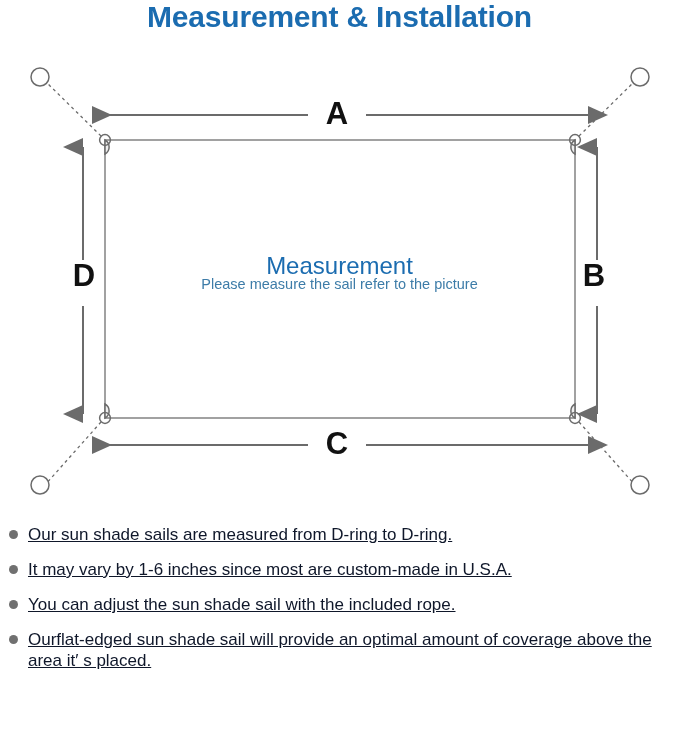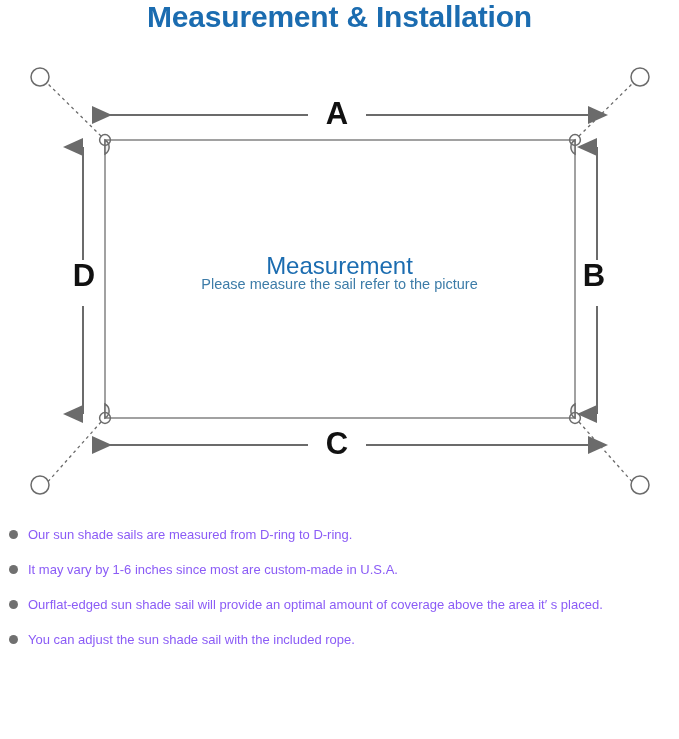--- a/index.html
+++ b/index.html
@@ -80,23 +80,24 @@
   #notes {
     position: absolute;
     left: 0;
     top: 524px;
     width: 679px;
   }
   .note-row {
     position: relative;
     padding-left: 28px;
     margin-bottom: 14px;
-    font-size: 13px;
+    font-size: 17px;
     line-height: 21px;
-    color: #8b5cf6;
+    color: #0f172a;
+    text-decoration: underline;
   }
   .note-bullet {
     position: absolute;
     left: 9px;
     top: 6px;
     width: 9px;
     height: 9px;
     border-radius: 50%;
     background: #707070;
   }
@@ -183,19 +184,19 @@
   <div class="note-row">
     <span class="note-bullet"></span>
     <span class="note-text">Our sun shade sails are measured from D-ring to D-ring.</span>
   </div>
   <div class="note-row">
     <span class="note-bullet"></span>
     <span class="note-text">It may vary by 1-6 inches since most are custom-made in U.S.A.</span>
   </div>
   <div class="note-row">
     <span class="note-bullet"></span>
+    <span class="note-text">You can adjust the sun shade sail with the included rope.</span>
+  </div>
+  <div class="note-row">
+    <span class="note-bullet"></span>
     <span class="note-text">Ourflat-edged sun shade sail will provide an optimal amount of coverage above the area it′ s placed.</span>
   </div>
-  <div class="note-row">
-    <span class="note-bullet"></span>
-    <span class="note-text">You can adjust the sun shade sail with the included rope.</span>
-  </div>
 </div>
 
 </body></html>

